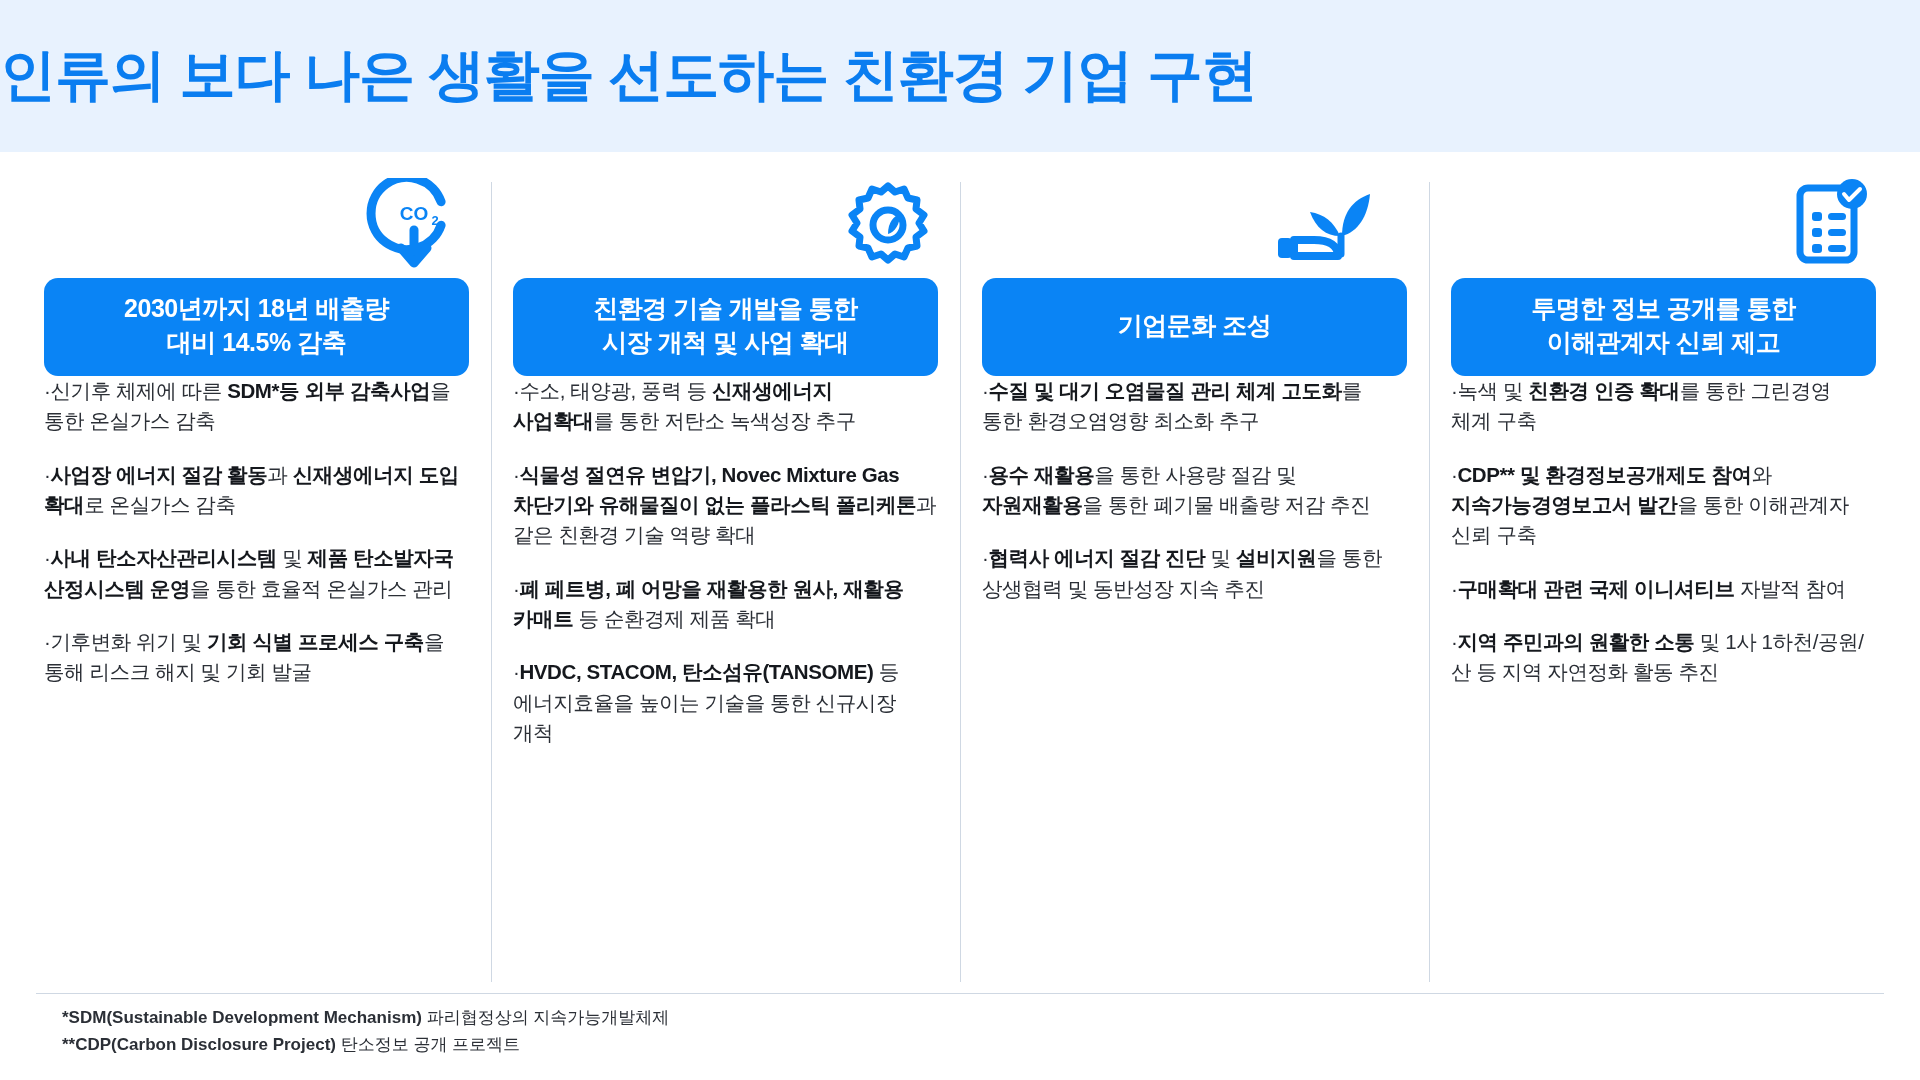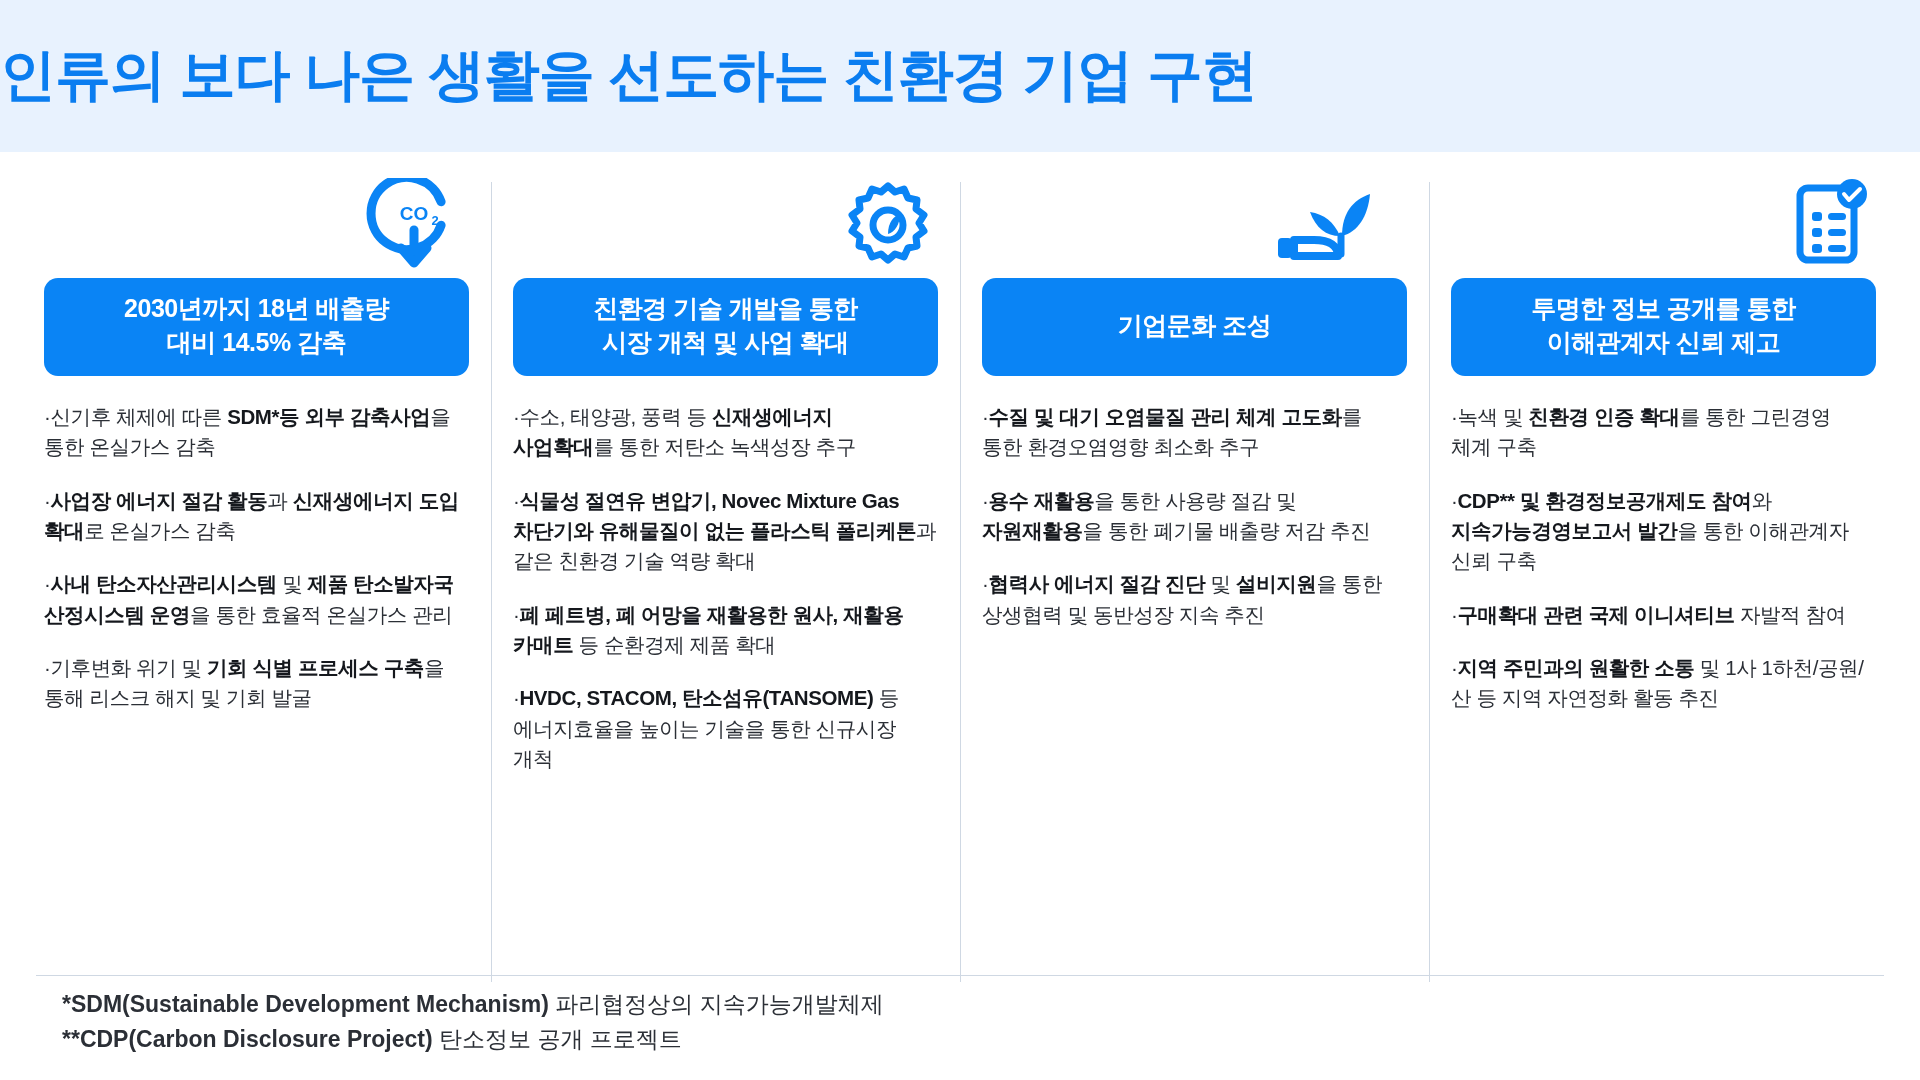--- a/index.html
+++ b/index.html
@@ -67,21 +67,20 @@
     font-weight: bold;
     line-height: 1.35;
     letter-spacing: -0.5px;
     min-height: 98px;
     display: flex;
     align-items: center;
     justify-content: center;
   }
   .pill span { display: block; width: 100%; }
   .bullets {
-    margin-top: 26px;
   }
   .bullet {
     font-size: 20.5px;
     line-height: 1.48;
     color: #2b2f36;
     margin-bottom: 23px;
     letter-spacing: -0.4px;
     word-break: keep-all;
   }
   .bullet b { font-weight: bold; color: #15181d; }
@@ -93,21 +92,21 @@
     padding: 12px 0 22px 62px;
   }
   .footnotes::before {
     content: "";
     position: absolute;
     left: 36px; top: 0;
     width: 1848px; height: 1px;
     background: #cfd8e3;
   }
   .footnote {
-    font-size: 23px;
+    font-size: 17px;
     color: #2b2f36;
     line-height: 1.55;
     font-weight: bold;
   }
   .footnote .tail { font-weight: normal; }
 </style>
 </head>
 <body>
 
 <div class="page">

